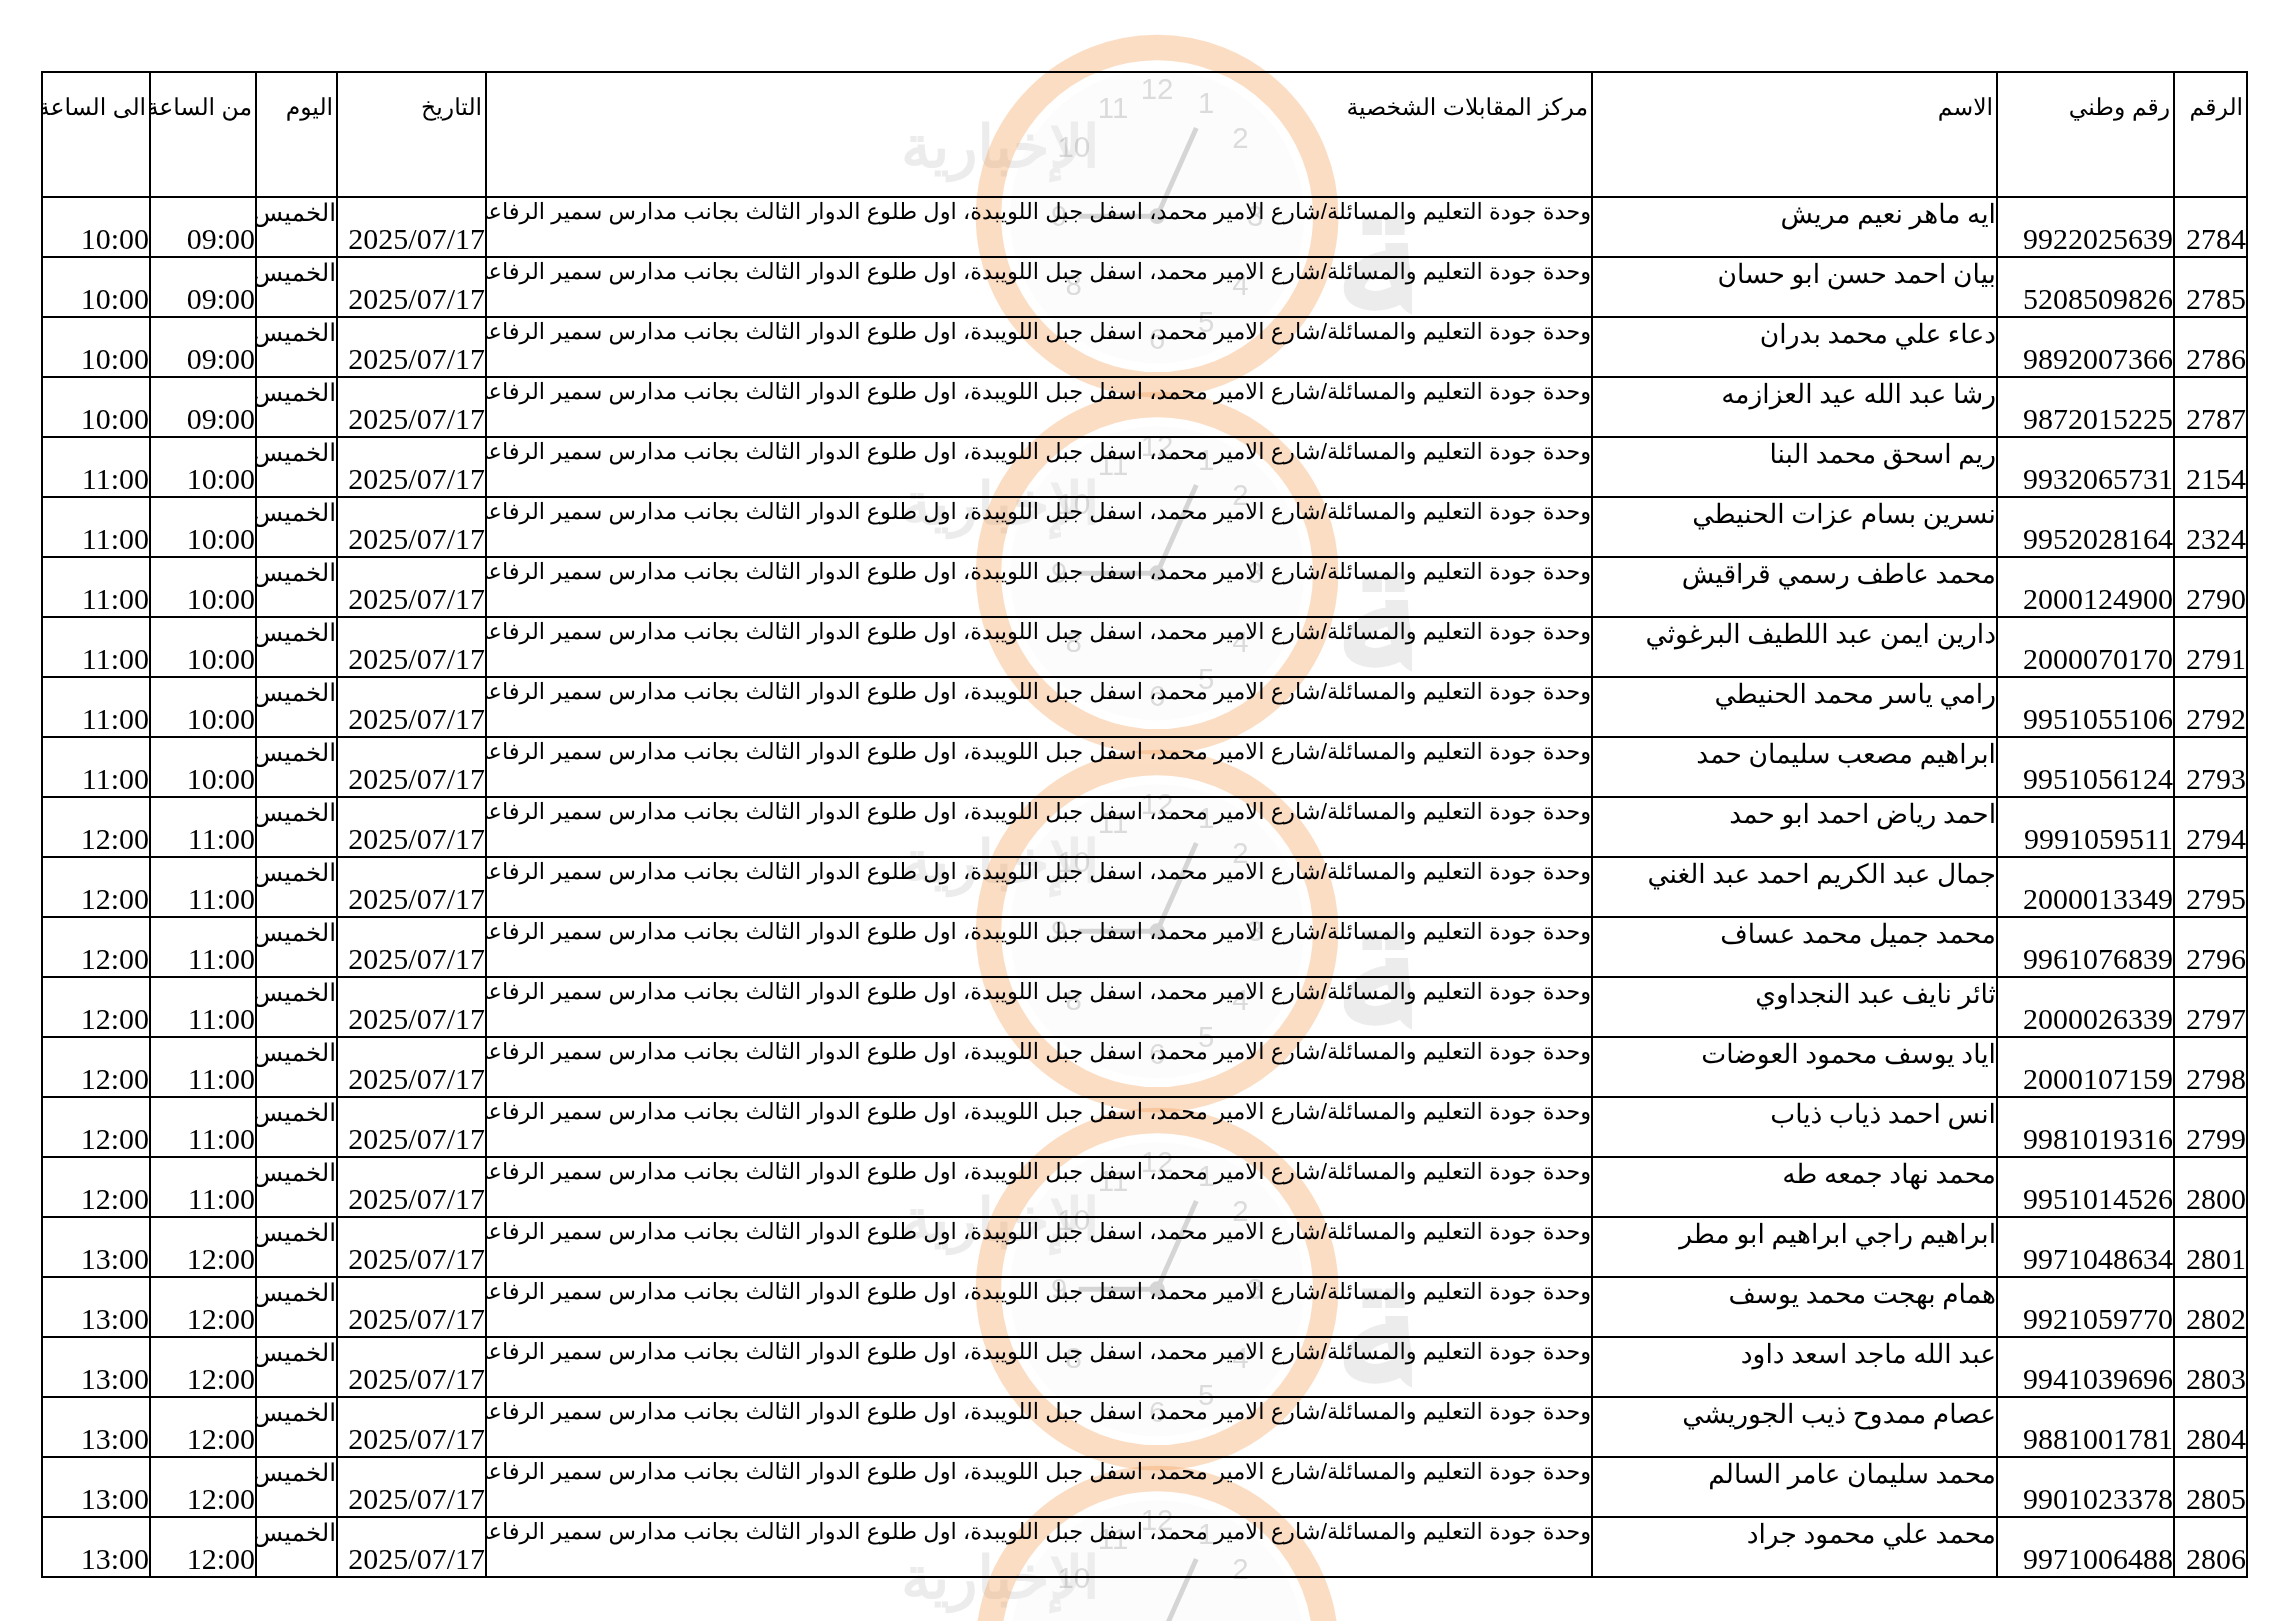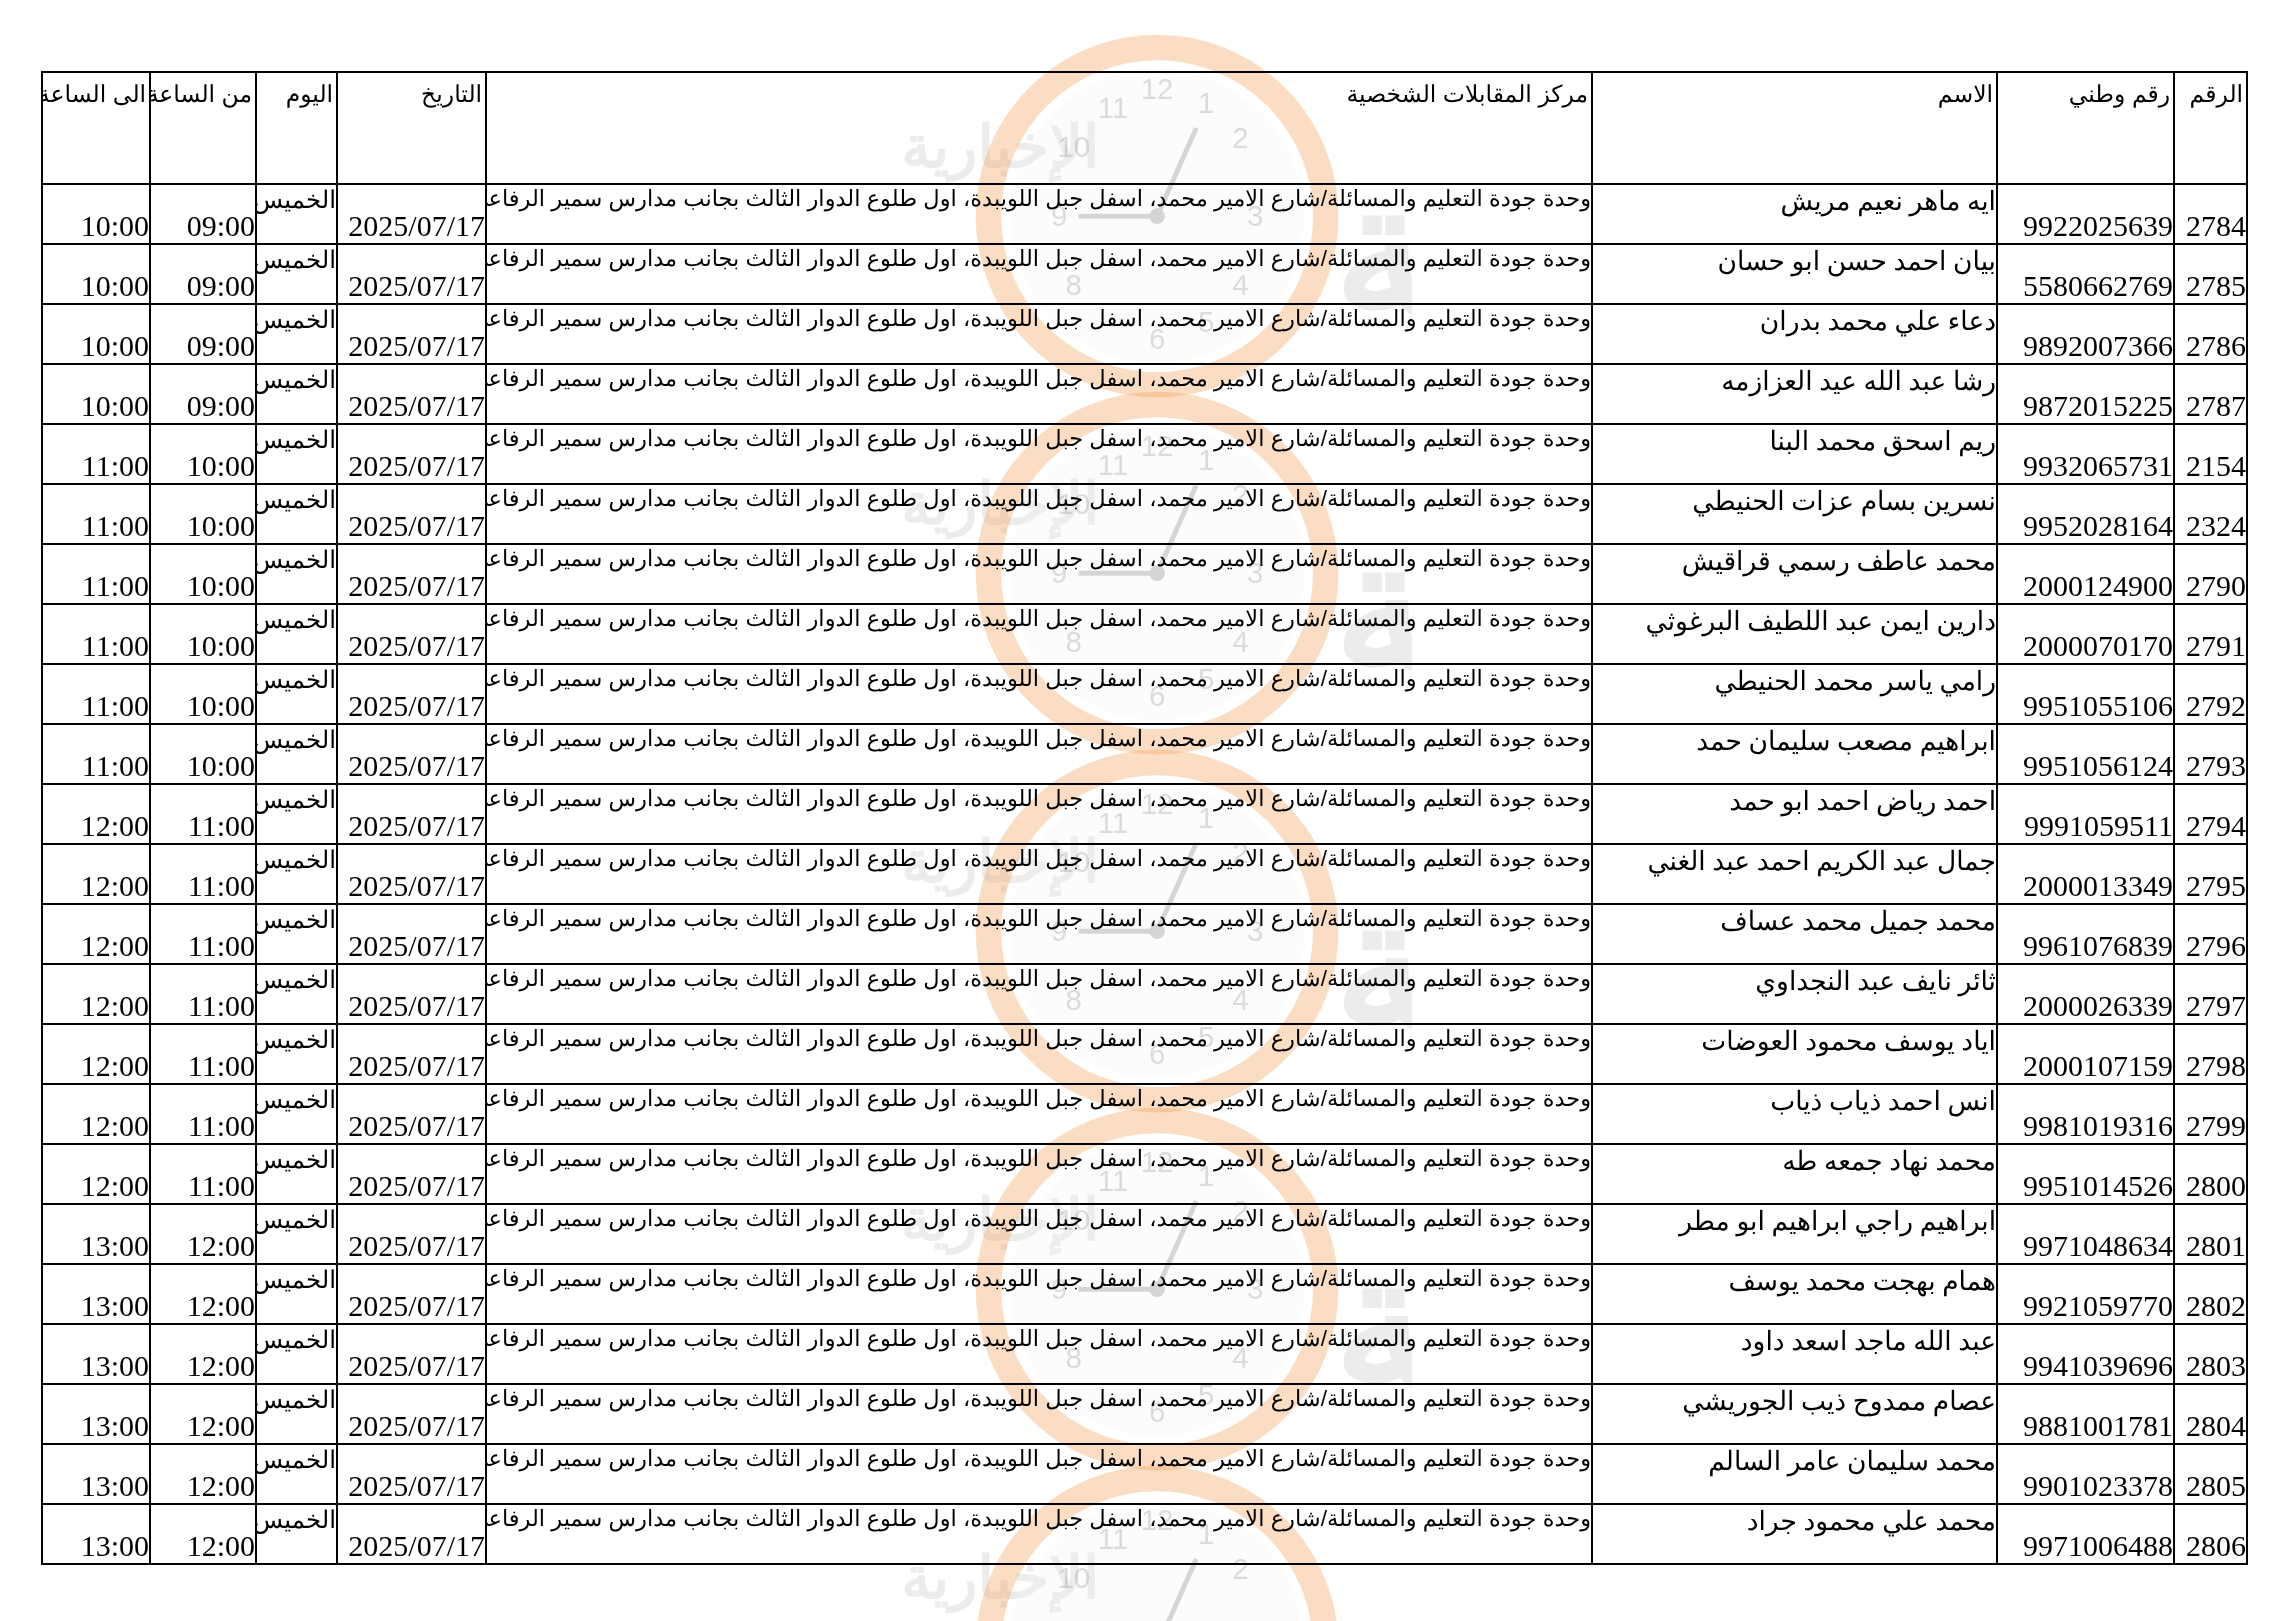--- a/index.html
+++ b/index.html
@@ -13,21 +13,21 @@
     border-collapse:collapse; table-layout:fixed; direction:rtl; z-index:1;
     border:2.9px solid #000;
   }
   table.sched th, table.sched td {
     border:2px solid #000; padding:0; overflow:hidden; white-space:nowrap;
     text-align:right; background:transparent;
   }
   table.sched thead th {
     height:103px; vertical-align:top;
     font-family:"Liberation Sans", sans-serif; font-weight:normal; font-size:23.5px;
-    padding-top:7px; padding-right:2.9px;
+    padding-top:20px; padding-right:2.9px;
   }
   table.sched tbody td { height:58px; }
   td.c-num, td.c-nid, td.c-date, td.c-from, td.c-to {
     font-family:"Liberation Serif", serif; font-size:30px; vertical-align:bottom; padding-bottom:5.9px; padding-right:3.9px;
   }
   td.c-name { font-family:"Liberation Serif", serif; font-size:26.5px; vertical-align:top; padding-top:9.8px; padding-right:13.7px;margin-left:12px; }
   td.c-day { font-family:"Liberation Serif", serif; font-size:24.5px; vertical-align:top; padding-top:13.7px; padding-right:2px; }
   td.c-center { font-family:"Liberation Sans", sans-serif; font-size:22.5px; vertical-align:top; padding-top:5.9px; padding-right:2.9px; letter-spacing:-0.4px; }
   .footer {
     position:absolute; left:0; width:2293px; top:1560px; text-align:center;
@@ -206,21 +206,21 @@
           <td class="c-nid">9922025639</td>
           <td class="c-name">ايه ماهر نعيم مريش</td>
           <td class="c-center">وحدة جودة التعليم والمسائلة/شارع الامير محمد، اسفل جبل اللويبدة، اول طلوع الدوار الثالث بجانب مدارس سمير الرفاعي</td>
           <td class="c-date">2025/07/17</td>
           <td class="c-day">الخميس</td>
           <td class="c-from">09:00</td>
           <td class="c-to">10:00</td>
         </tr>
         <tr>
           <td class="c-num">2785</td>
-          <td class="c-nid">5580662769</td>
+          <td class="c-nid">5208509826</td>
           <td class="c-name">بيان احمد حسن ابو حسان</td>
           <td class="c-center">وحدة جودة التعليم والمسائلة/شارع الامير محمد، اسفل جبل اللويبدة، اول طلوع الدوار الثالث بجانب مدارس سمير الرفاعي</td>
           <td class="c-date">2025/07/17</td>
           <td class="c-day">الخميس</td>
           <td class="c-from">09:00</td>
           <td class="c-to">10:00</td>
         </tr>
         <tr>
           <td class="c-num">2786</td>
           <td class="c-nid">9892007366</td>

